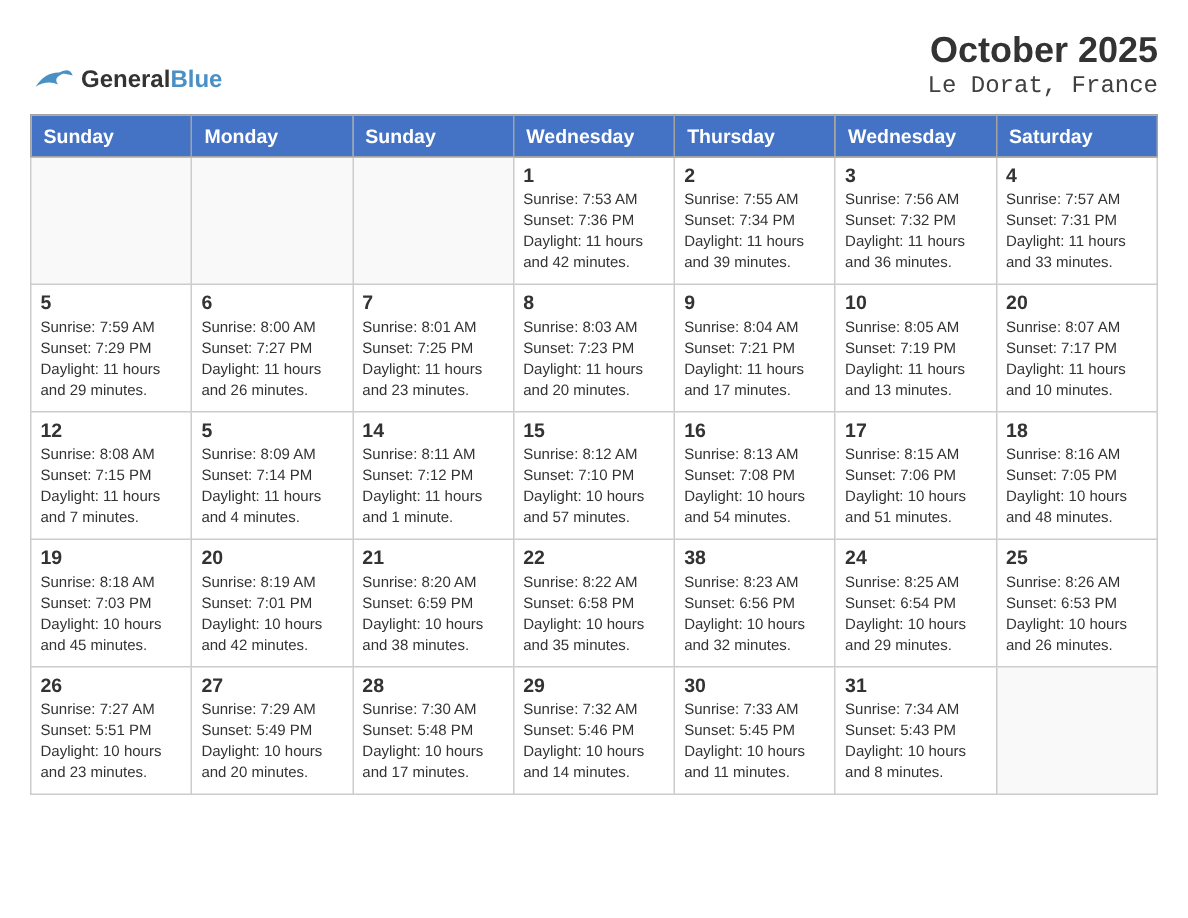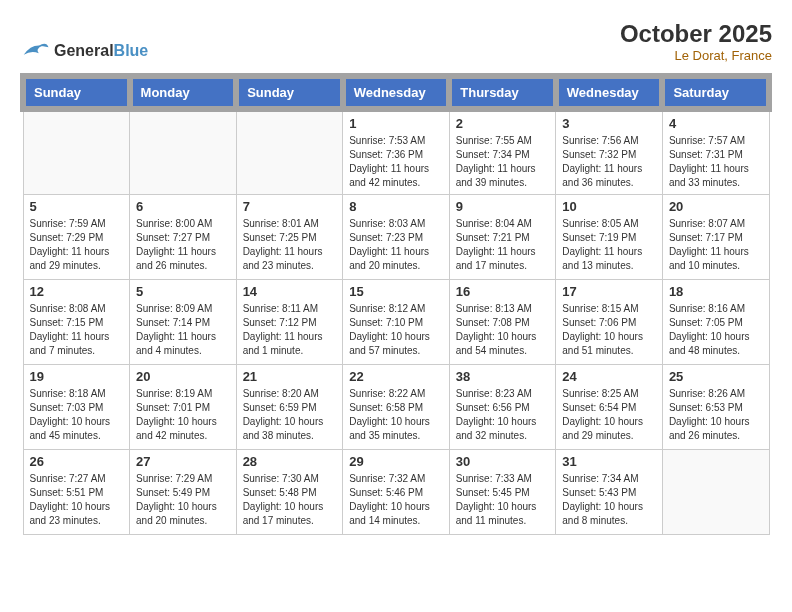--- a/index.html
+++ b/index.html
@@ -27,35 +27,36 @@
     }
     .title-area {
       text-align: right;
     }
     .month-title {
       font-size: 24px;
       font-weight: bold;
       color: #333;
     }
     .location-title {
-      font-size: 13px;
-      color: #a16207;
+      font-size: 16px;
+      color: #404040;
+      font-family: Liberation Mono, monospace;
     }
     .calendar {
       width: 100%;
       border-collapse: collapse;
       font-size: 11px;
     }
     .calendar th {
       background-color: #4472c4;
       color: white;
       text-align: left;
       padding: 6px 8px;
       font-size: 13px;
-      border: 6px solid #a3a3a3;
+      border: 1px solid #a3a3a3;
     }
     .calendar td {
       border: 1px solid #ccc;
       vertical-align: top;
       padding: 4px 6px;
       width: calc(100% / 7);
       min-height: 80px;
     }
     .day-num {
       font-size: 13px;

